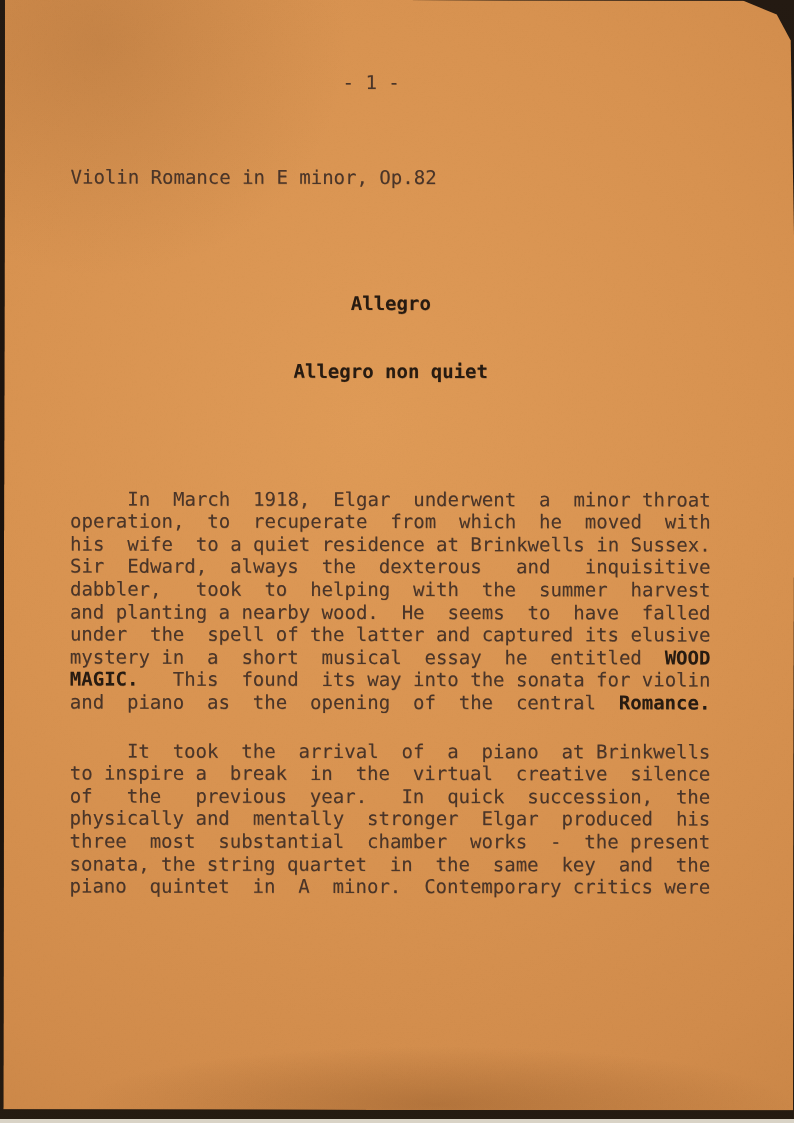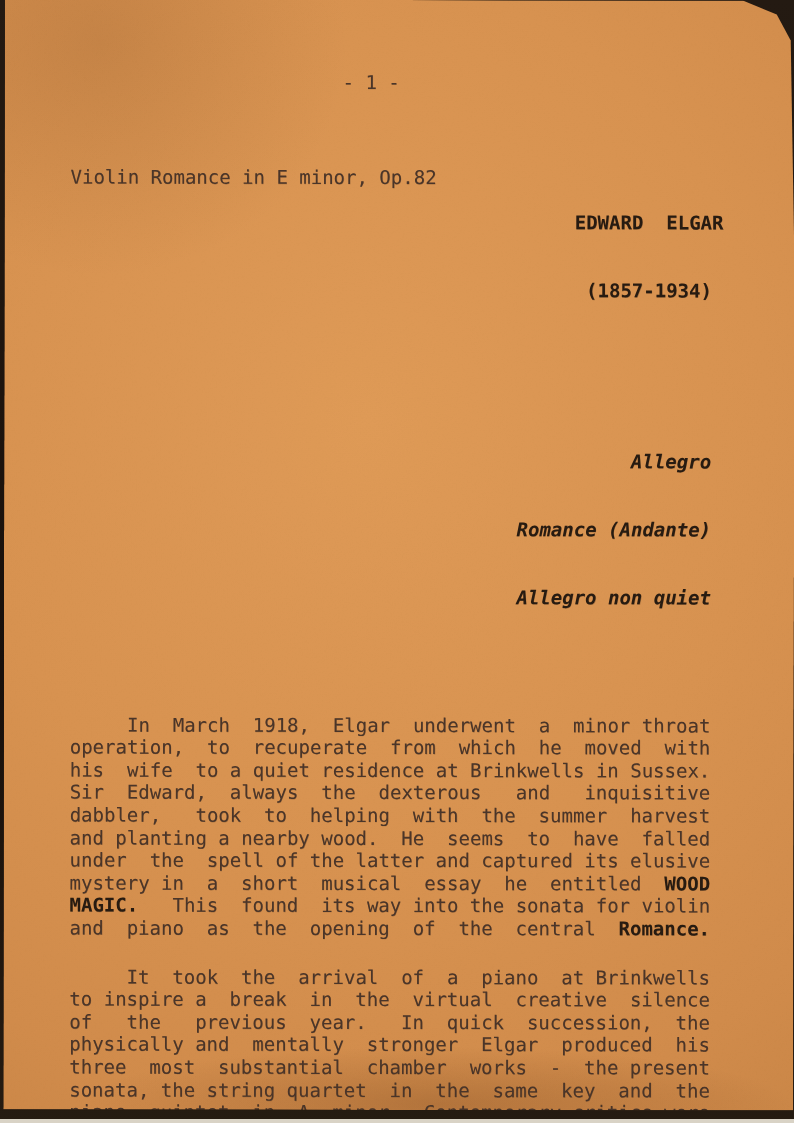--- a/index.html
+++ b/index.html
@@ -34,21 +34,21 @@
     line-height: 22.6px;
     white-space: pre;
     text-shadow: 0.3px 0.4px 0.6px rgba(70,45,28,0.35);
   }
   .page-number { text-align: center; padding-right: 40px; }
   .header-row {
     display: flex; justify-content: space-between; align-items: flex-start;
     margin-top: 27px;
   }
   .composer { text-align: center; font-weight: bold; margin-right: -12px; color: var(--ink-bold, #271b11); }
-  .movements { margin-top: 13px; text-align: right; font-weight: bold; color: var(--ink-bold, #271b11); font-style: italic; }
+  .movements { margin-top: 13px; text-align: center; font-weight: bold; color: var(--ink-bold, #271b11); }
   .para { margin-top: 26px; }
   .para.first { margin-top: 15px; }
   .line { height: 22.6px; }
   .bold { font-weight: bold; color: var(--ink-bold, #271b11); margin-top: 43px; }
   .bottom-strip {
     position: absolute; left: 0; right: 0; bottom: 0; height: 4px;
     background: var(--table-edge, #d9d3c6);
   }
 </style>
 </head>
@@ -60,27 +60,22 @@
       <filter id="grain-f">
         <feTurbulence type="fractalNoise" baseFrequency="0.8" numOctaves="2" stitchTiles="stitch"></feTurbulence>
         <feColorMatrix type="saturate" values="0"></feColorMatrix>
       </filter>
       <rect width="100%" height="100%" filter="url(#grain-f)" opacity="0.055"></rect>
     </svg>
     <div class="content">
       <div class="page-number">- 1 -</div>
       <div class="header-row">
         <div class="work-title">Violin Romance in E minor, Op.82</div>
-        <div class="composer">
-          <div>EDWARD  ELGAR</div>
-          <div>(1857-1934)</div>
-        </div>
       </div>
       <div class="movements">
         <div class="movement">Allegro</div>
-        <div class="movement">Romance (Andante)</div>
         <div class="movement">Allegro non quiet</div>
       </div>
       <div class="paragraphs"><div class="para body first"><div class="line"><span>     In  March  1918,  Elgar  underwent  a  minor throat</span></div><div class="line"><span>operation,  to  recuperate  from  which  he  moved  with</span></div><div class="line"><span>his  wife  to a quiet residence at Brinkwells in Sussex.</span></div><div class="line"><span>Sir  Edward,  always  the  dexterous   and   inquisitive</span></div><div class="line"><span>dabbler,   took  to  helping  with  the  summer  harvest</span></div><div class="line"><span>and planting a nearby wood.  He  seems  to  have  falled</span></div><div class="line"><span>under  the  spell of the latter and captured its elusive</span></div><div class="line"><span>mystery in  a  short  musical  essay  he  entitled  </span><span class="bold">WOOD</span></div><div class="line"><span class="bold">MAGIC.</span><span>   This  found  its way into the sonata for violin</span></div><div class="line"><span>and  piano  as  the  opening  of  the  central  </span><span class="bold">Romance.</span></div></div><div class="para body"><div class="line"><span>     It  took  the  arrival  of  a  piano  at Brinkwells</span></div><div class="line"><span>to inspire a  break  in  the  virtual  creative  silence</span></div><div class="line"><span>of   the   previous  year.   In  quick  succession,  the</span></div><div class="line"><span>physically and  mentally  stronger  Elgar  produced  his</span></div><div class="line"><span>three  most  substantial  chamber  works  -  the present</span></div><div class="line"><span>sonata, the string quartet  in  the  same  key  and  the</span></div><div class="line"><span>piano  quintet  in  A  minor.  Contemporary critics were</span></div></div></div>
     </div>
   </div>
   <div class="bottom-strip"></div>
 </div>
 
 </body></html>

